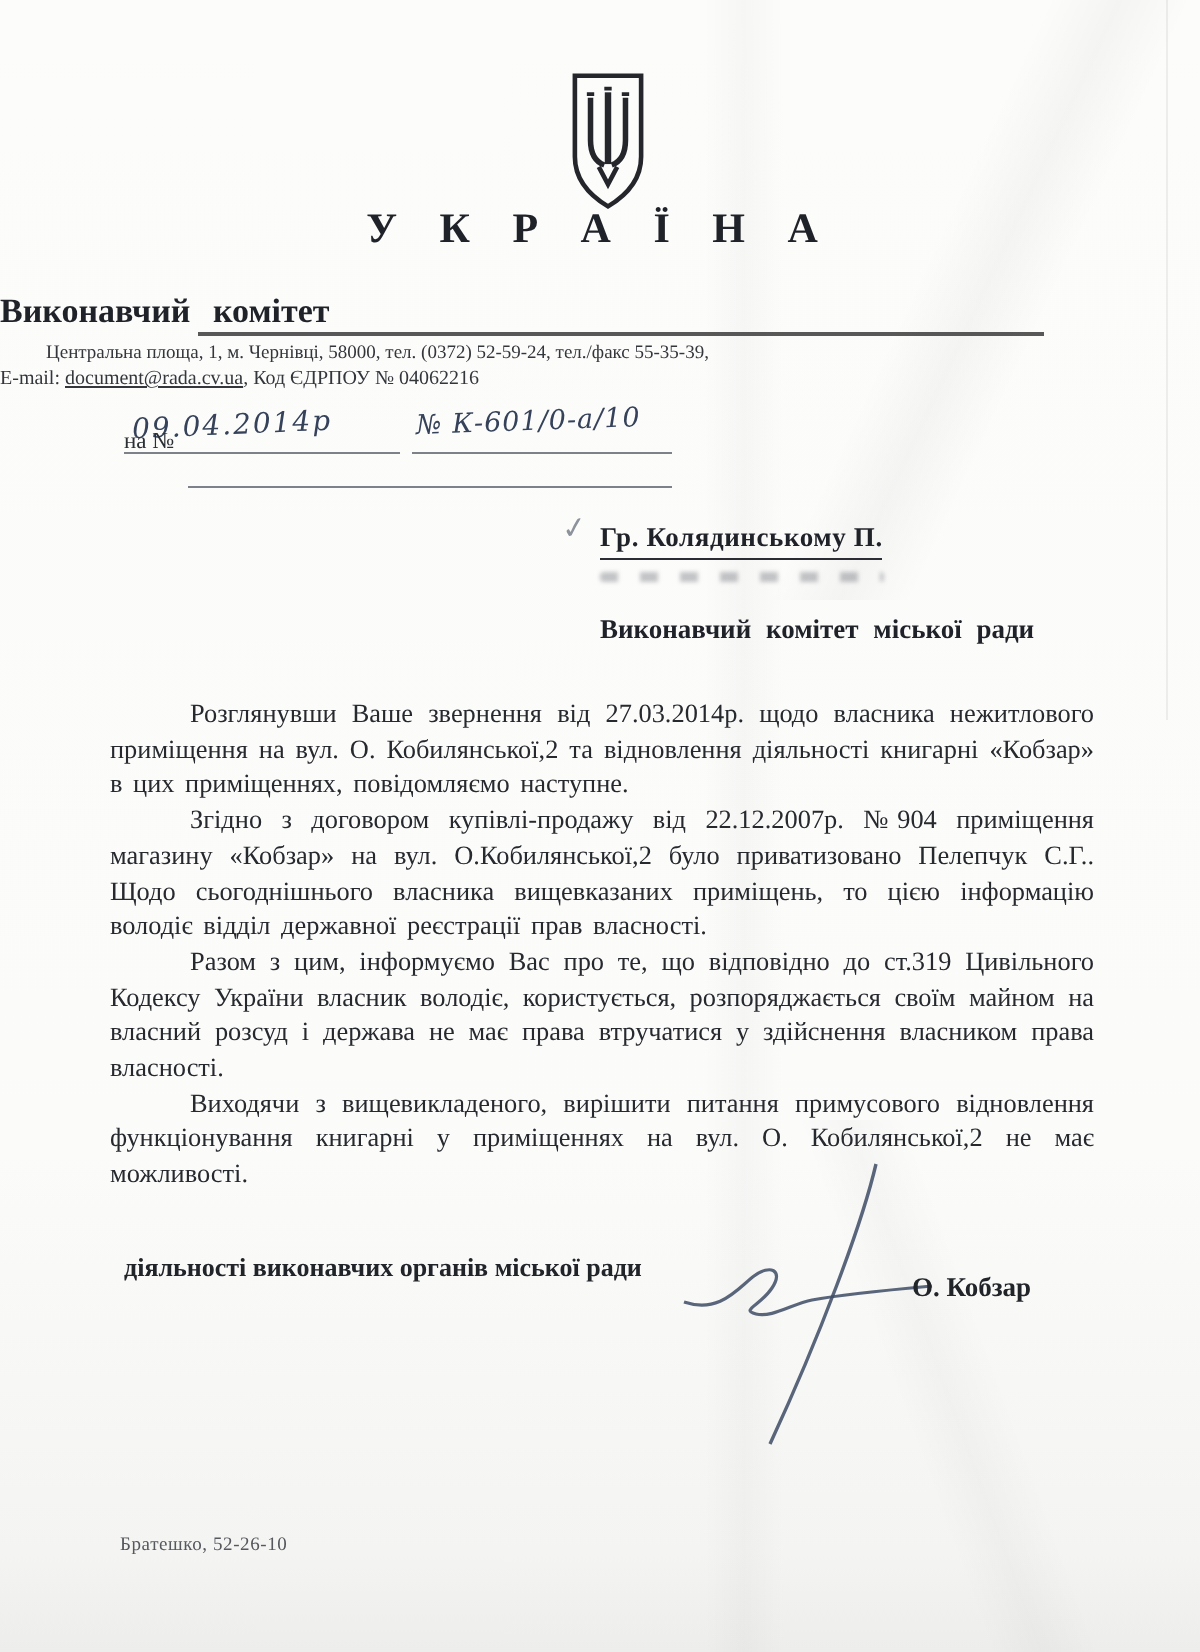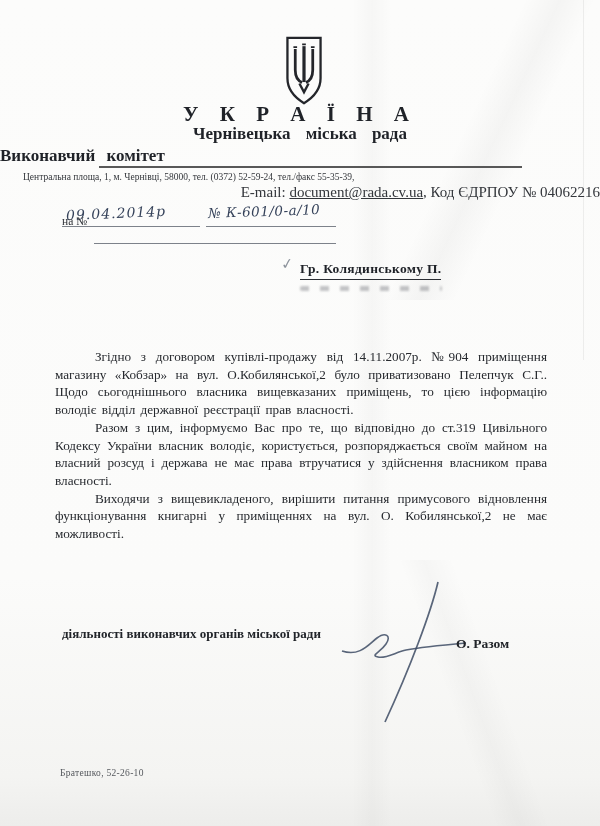--- a/index.html
+++ b/index.html
@@ -25,21 +25,21 @@
   
   .emblem{position:absolute;left:281px;top:36px;width:46px;height:70px;}
   .country{position:absolute;left:0;top:102px;width:600px;text-align:center;
     font-size:21px;font-weight:bold;letter-spacing:8px;color:#1f2228;}
   .org{position:absolute;left:0;top:124px;width:600px;text-align:center;
     font-size:17px;font-weight:bold;word-spacing:11px;color:#1f2228;}
   .dept{position:absolute;left:0;top:146px;width:600px;text-align:left;
     font-size:17px;font-weight:bold;word-spacing:7px;color:#1f2228;}
   .rule{position:absolute;left:99px;top:166px;width:423px;height:2px;background:#3b3b3b;opacity:.85;}
   .contact1{position:absolute;left:0;top:172px;width:600px;text-align:left;font-size:9.5px;color:#33363b;padding-left:23px;}
-  .contact2{position:absolute;left:0;top:184px;width:600px;text-align:right;font-size:15px;color:#33363b;}
+  .contact2{position:absolute;left:0;top:184px;width:600px;text-align:left;font-size:10px;color:#33363b;}
   .contact2 .email{text-decoration:underline;}
 
   
   .hand{font-style:italic;color:#35425a;font-family:"DejaVu Serif", serif;}
   .hw-date{position:absolute;left:66px;top:205px;font-size:14px;transform:rotate(-2.5deg);letter-spacing:1px;}
   .hw-num{position:absolute;left:208px;top:203px;font-size:13.5px;transform:rotate(-2deg);letter-spacing:.5px;}
   .u1{position:absolute;left:62px;top:226px;width:138px;height:1px;background:#7d828a;}
   .u2{position:absolute;left:206px;top:226px;width:130px;height:1px;background:#7d828a;}
   .onnum{position:absolute;left:62px;top:215px;font-size:11.5px;color:#2b2e33;}
   .u3{position:absolute;left:94px;top:243px;width:242px;height:1px;background:#7d828a;}
@@ -79,50 +79,51 @@
   <svg class="emblem" viewBox="0 0 100 152" fill="none" xmlns="http://www.w3.org/2000/svg">
     <path d="M14 4 H86 V92 C86 116 70 134 50 146 C30 134 14 116 14 92 Z" stroke="#24262b" stroke-width="5" fill="none"></path>
     <path d="M50 22 V100" stroke="#24262b" stroke-width="7"></path>
     <path d="M31 28 V74 C31 90 38 98 46 101" stroke="#24262b" stroke-width="6"></path>
     <path d="M69 28 V74 C69 90 62 98 54 101" stroke="#24262b" stroke-width="6"></path>
     <path d="M40 103 L50 122 L60 103" stroke="#24262b" stroke-width="5"></path>
     <path d="M27 24 H35 M46 18 H54 M65 24 H73" stroke="#24262b" stroke-width="4"></path>
   </svg>
 
   <div class="country">У К Р А Ї Н А</div>
-  <div class="org">Чернівецька міська рада</div>
   <div class="dept">Виконавчий комітет</div>
   <div class="rule"></div>
   <div class="contact1">Центральна площа, 1, м. Чернівці, 58000, тел. (0372) 52-59-24, тел./факс 55-35-39,</div>
   <div class="contact2">
     <span>E-mail:</span>
     <span class="email">document@rada.cv.ua</span><span>, Код ЄДРПОУ № 04062216</span>
   </div>
 
   <div class="hand hw-date">09.04.2014р</div>
   <div class="hand hw-num">№ К-601/0-а/10</div>
   <div class="u1"></div>
   <div class="u2"></div>
   <div class="onnum">на №</div>
   <div class="u3"></div>
 
   <div class="check">✓</div>
   <div class="addr-name">Гр. Колядинському П.</div>
   <div class="redacted"></div>
+  <div class="addr-org">Виконавчий комітет міської ради</div>
 
   <div class="body-text">
-    <p>Згідно з договором купівлі-продажу від 14.11.2007р. №904 приміщення магазину «Кобзар» на вул. О.Кобилянської,2 було приватизовано Пелепчук С.Г.. Щодо сьогоднішнього власника вищевказаних приміщень, то цією інформацію володіє відділ державної реєстрації прав власності.</p>
+    <p>Розглянувши Ваше звернення від 27.03.2014р. щодо власника нежитлового приміщення на вул. О. Кобилянської,2 та відновлення діяльності книгарні «Кобзар» в цих приміщеннях, повідомляємо наступне.</p>
+    <p>Згідно з договором купівлі-продажу від 22.12.2007р. №904 приміщення магазину «Кобзар» на вул. О.Кобилянської,2 було приватизовано Пелепчук С.Г.. Щодо сьогоднішнього власника вищевказаних приміщень, то цією інформацію володіє відділ державної реєстрації прав власності.</p>
     <p>Разом з цим, інформуємо Вас про те, що відповідно до ст.319 Цивільного Кодексу України власник володіє, користується, розпоряджається своїм майном на власний розсуд і держава не має права втручатися у здійснення власником права власності.</p>
     <p>Виходячи з вищевикладеного, вирішити питання примусового відновлення функціонування книгарні у приміщеннях на вул. О. Кобилянської,2 не має можливості.</p>
   </div>
 
   <div class="sig-title">
     <div>діяльності виконавчих органів міської ради</div>
   </div>
   <svg class="sig-svg" viewBox="0 0 132 158" fill="none" xmlns="http://www.w3.org/2000/svg">
     <path d="M100 10 C93 40 72 96 47 150" stroke="#3d4b64" stroke-width="1.7" opacity="0.85"></path>
     <path d="M4 79 C22 85 31 72 39 66 C47 60 54 63 48 72 C42 81 32 83 40 85 C48 87 58 80 68 78 C84 75 106 73 128 71" stroke="#3d4b64" stroke-width="1.6" opacity="0.85"></path>
   </svg>
-  <div class="signer">О. Разом</div>
+  <div class="signer">О. Кобзар</div>
 
   <div class="executor">Братешко, 52-26-10</div>
 
 </div>
 
 </body></html>

